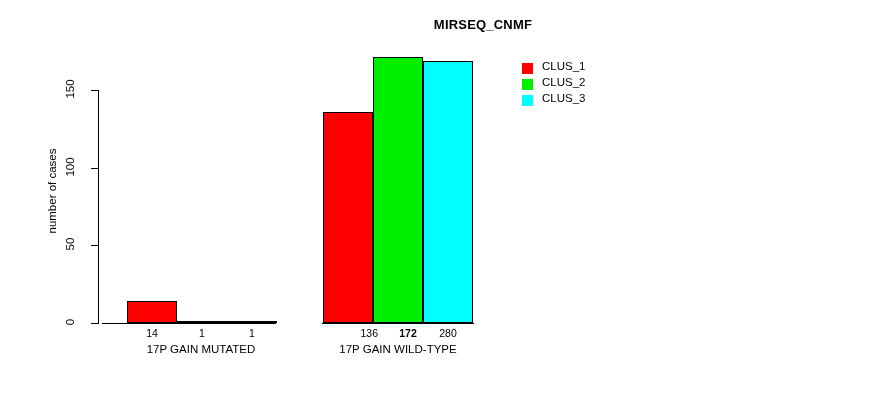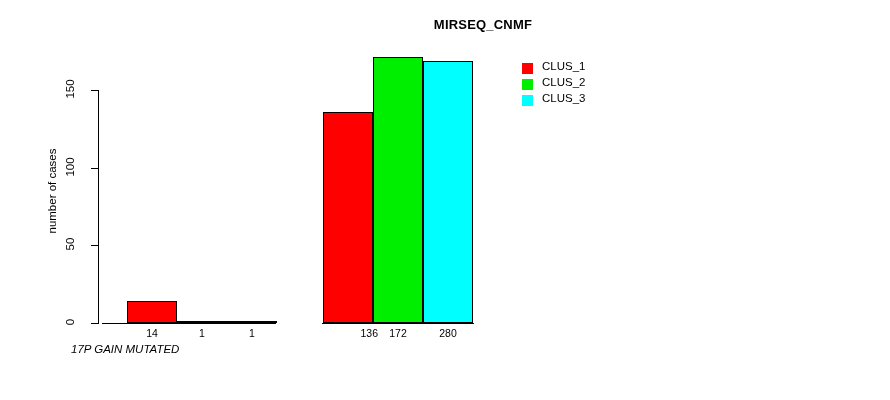--- a/index.html
+++ b/index.html
@@ -100,23 +100,23 @@
     top: 327px;
     width: 60px;
     text-align: center;
     font-size: 10.5px;
   }
 
   .group-label {
     position: absolute;
     top: 343px;
     width: 260px;
+    text-align: center;
     font-size: 11.5px;
     white-space: nowrap;
-    font-style: italic;
   }
 
   
   .legend {
     position: absolute;
     left: 484px;
     top: 60px;
   }
   .legend-row {
     position: relative;
@@ -171,23 +171,24 @@
   <div class="bar-value" style="left:134px;">1</div>
   <div class="bar-value" style="left:184px;">1</div>
 
   <div class="group-label" style="left:33px;">17P GAIN MUTATED</div>
 
   <div class="bar" style="left:285px; top:112px; width:50px; height:211px; background:#FF0000;"></div>
   <div class="bar" style="left:335px; top:57px; width:50px; height:266px; background:#00EE00;"></div>
   <div class="bar" style="left:385px; top:61px; width:50px; height:262px; background:#00FFFF;"></div>
 
   <div class="bar-value" style="left:280px;text-align:right;">136</div>
-  <div class="bar-value" style="left:330px;">172</div>
+  <div class="bar-value" style="left:340px;font-weight:bold;">172</div>
   <div class="bar-value" style="left:380px;">280</div>
 
+  <div class="group-label" style="left:230px;">17P GAIN WILD-TYPE</div>
 
   <div class="legend">
     <div class="legend-row">
       <span class="legend-swatch" style="background:#FF0000;"></span>
       <span class="legend-text">CLUS_1</span>
     </div>
     <div class="legend-row">
       <span class="legend-swatch" style="background:#00EE00;"></span>
       <span class="legend-text">CLUS_2</span>
     </div>

